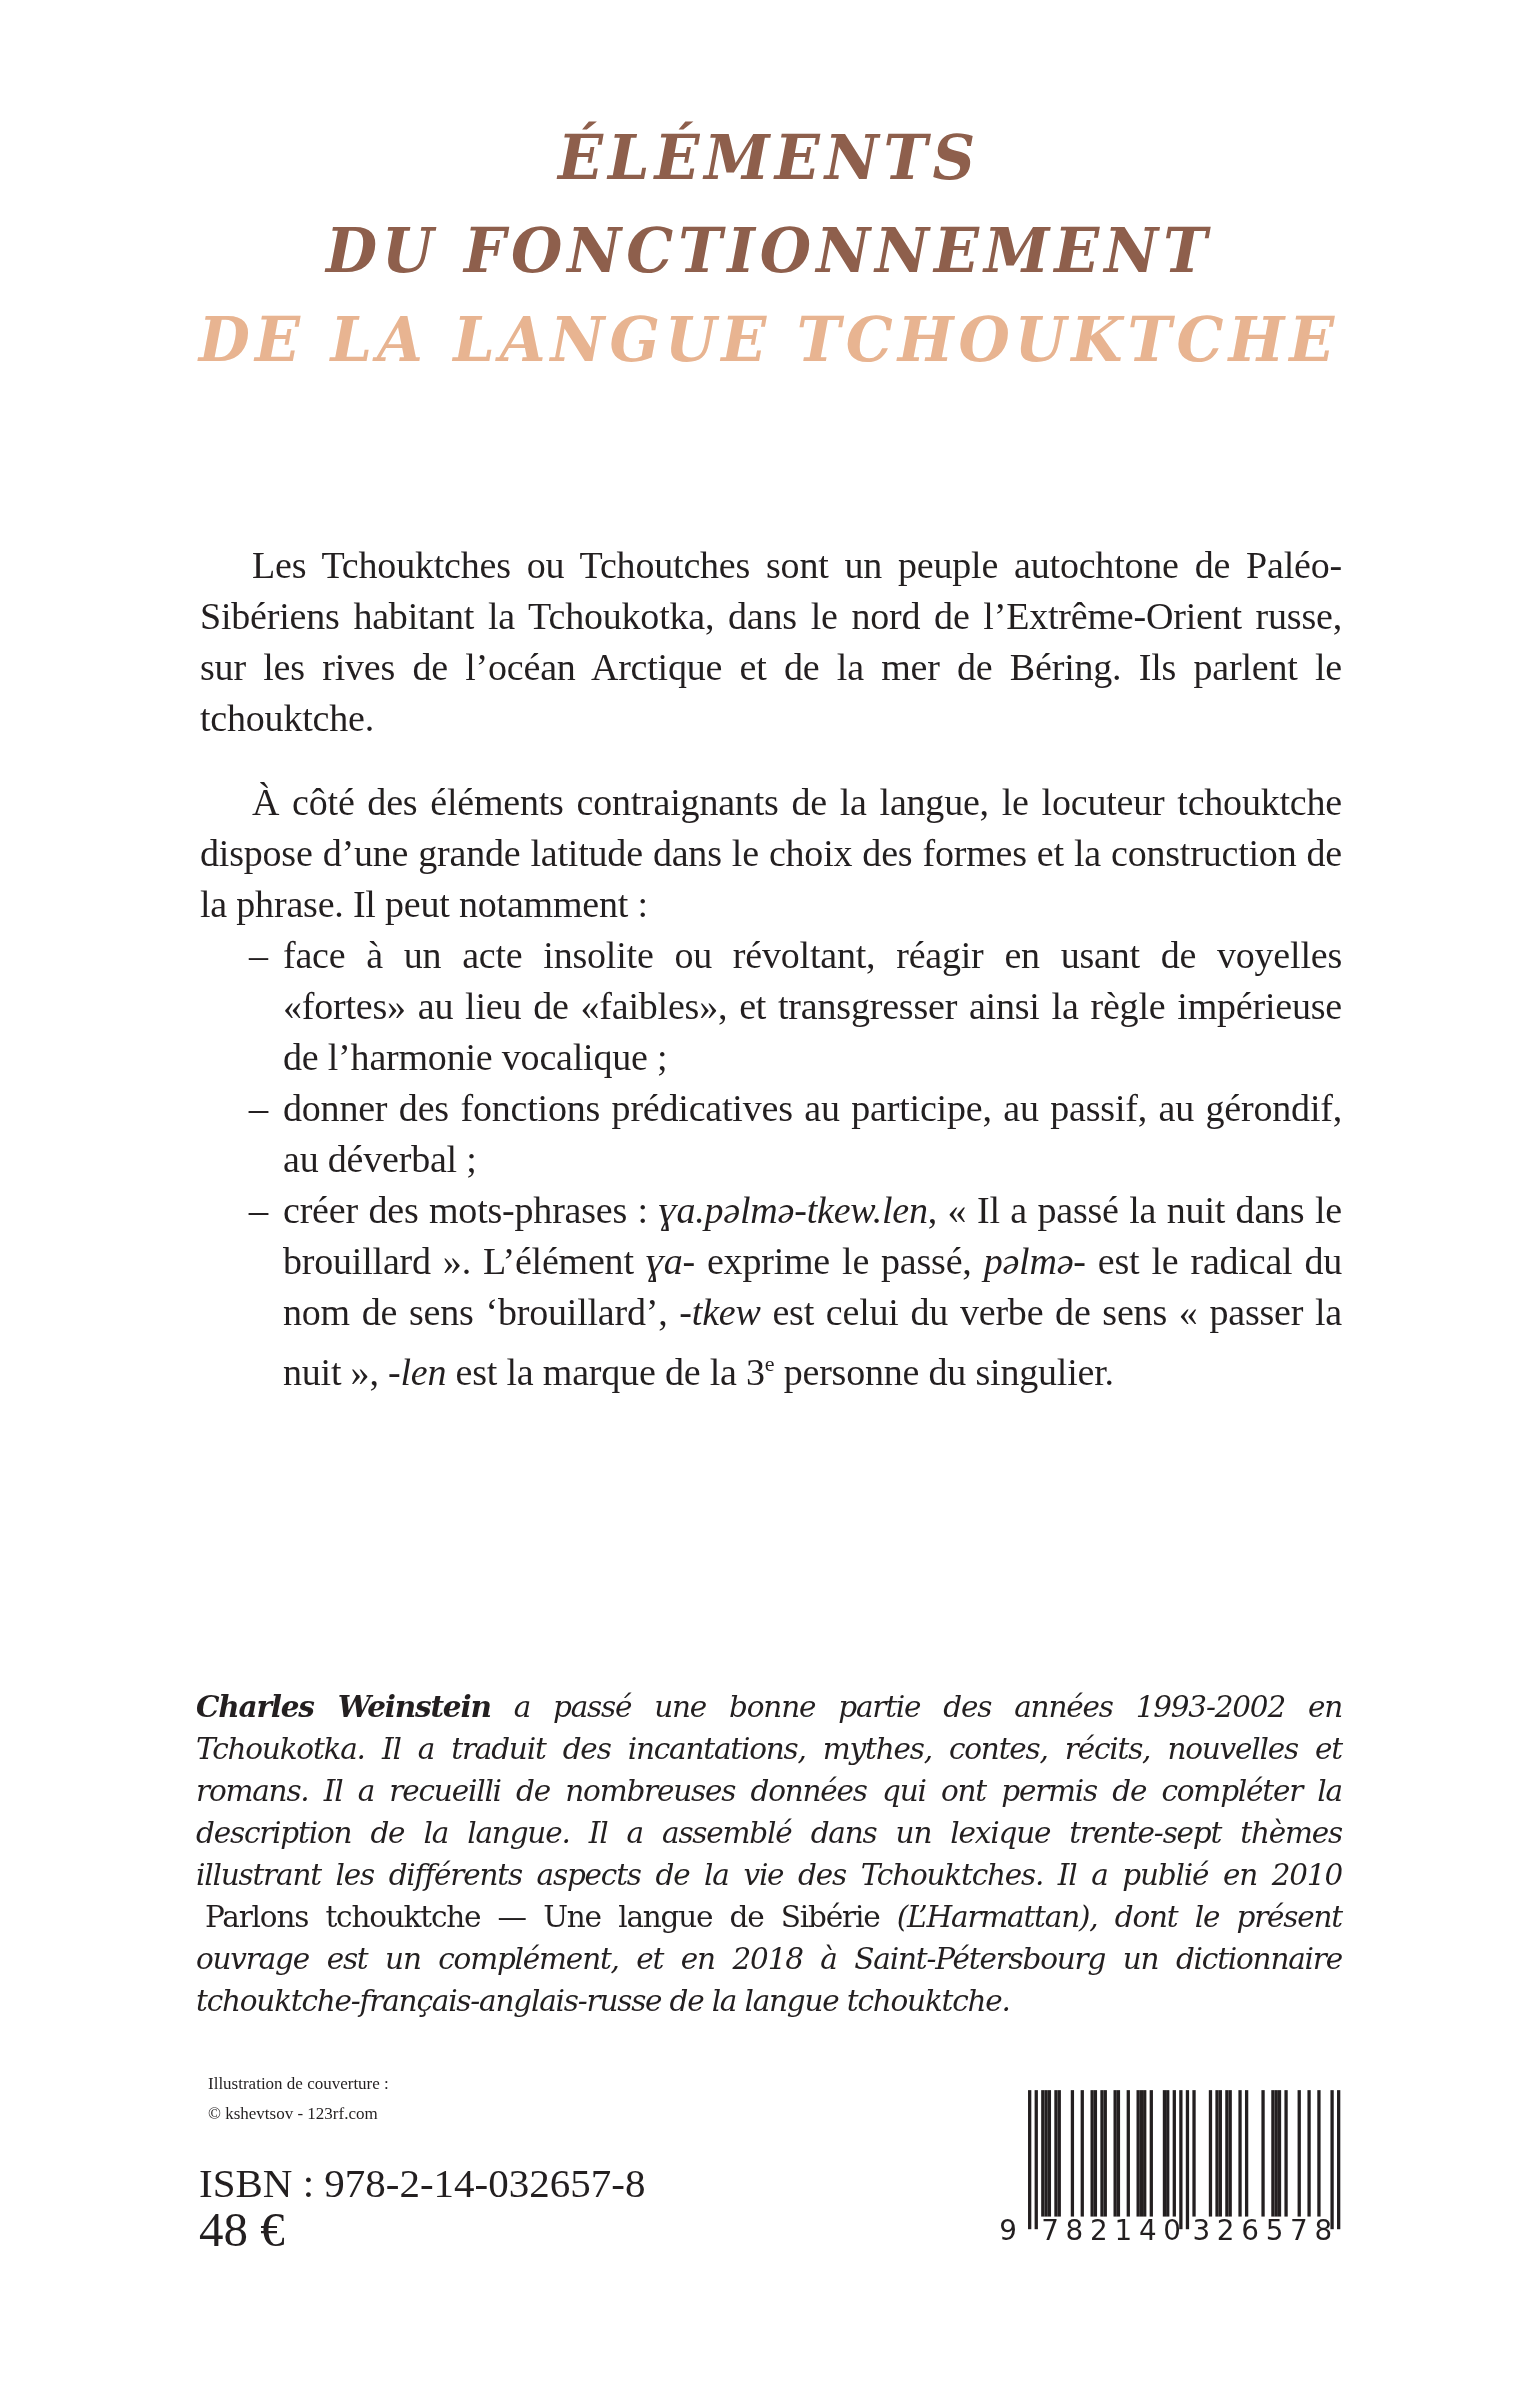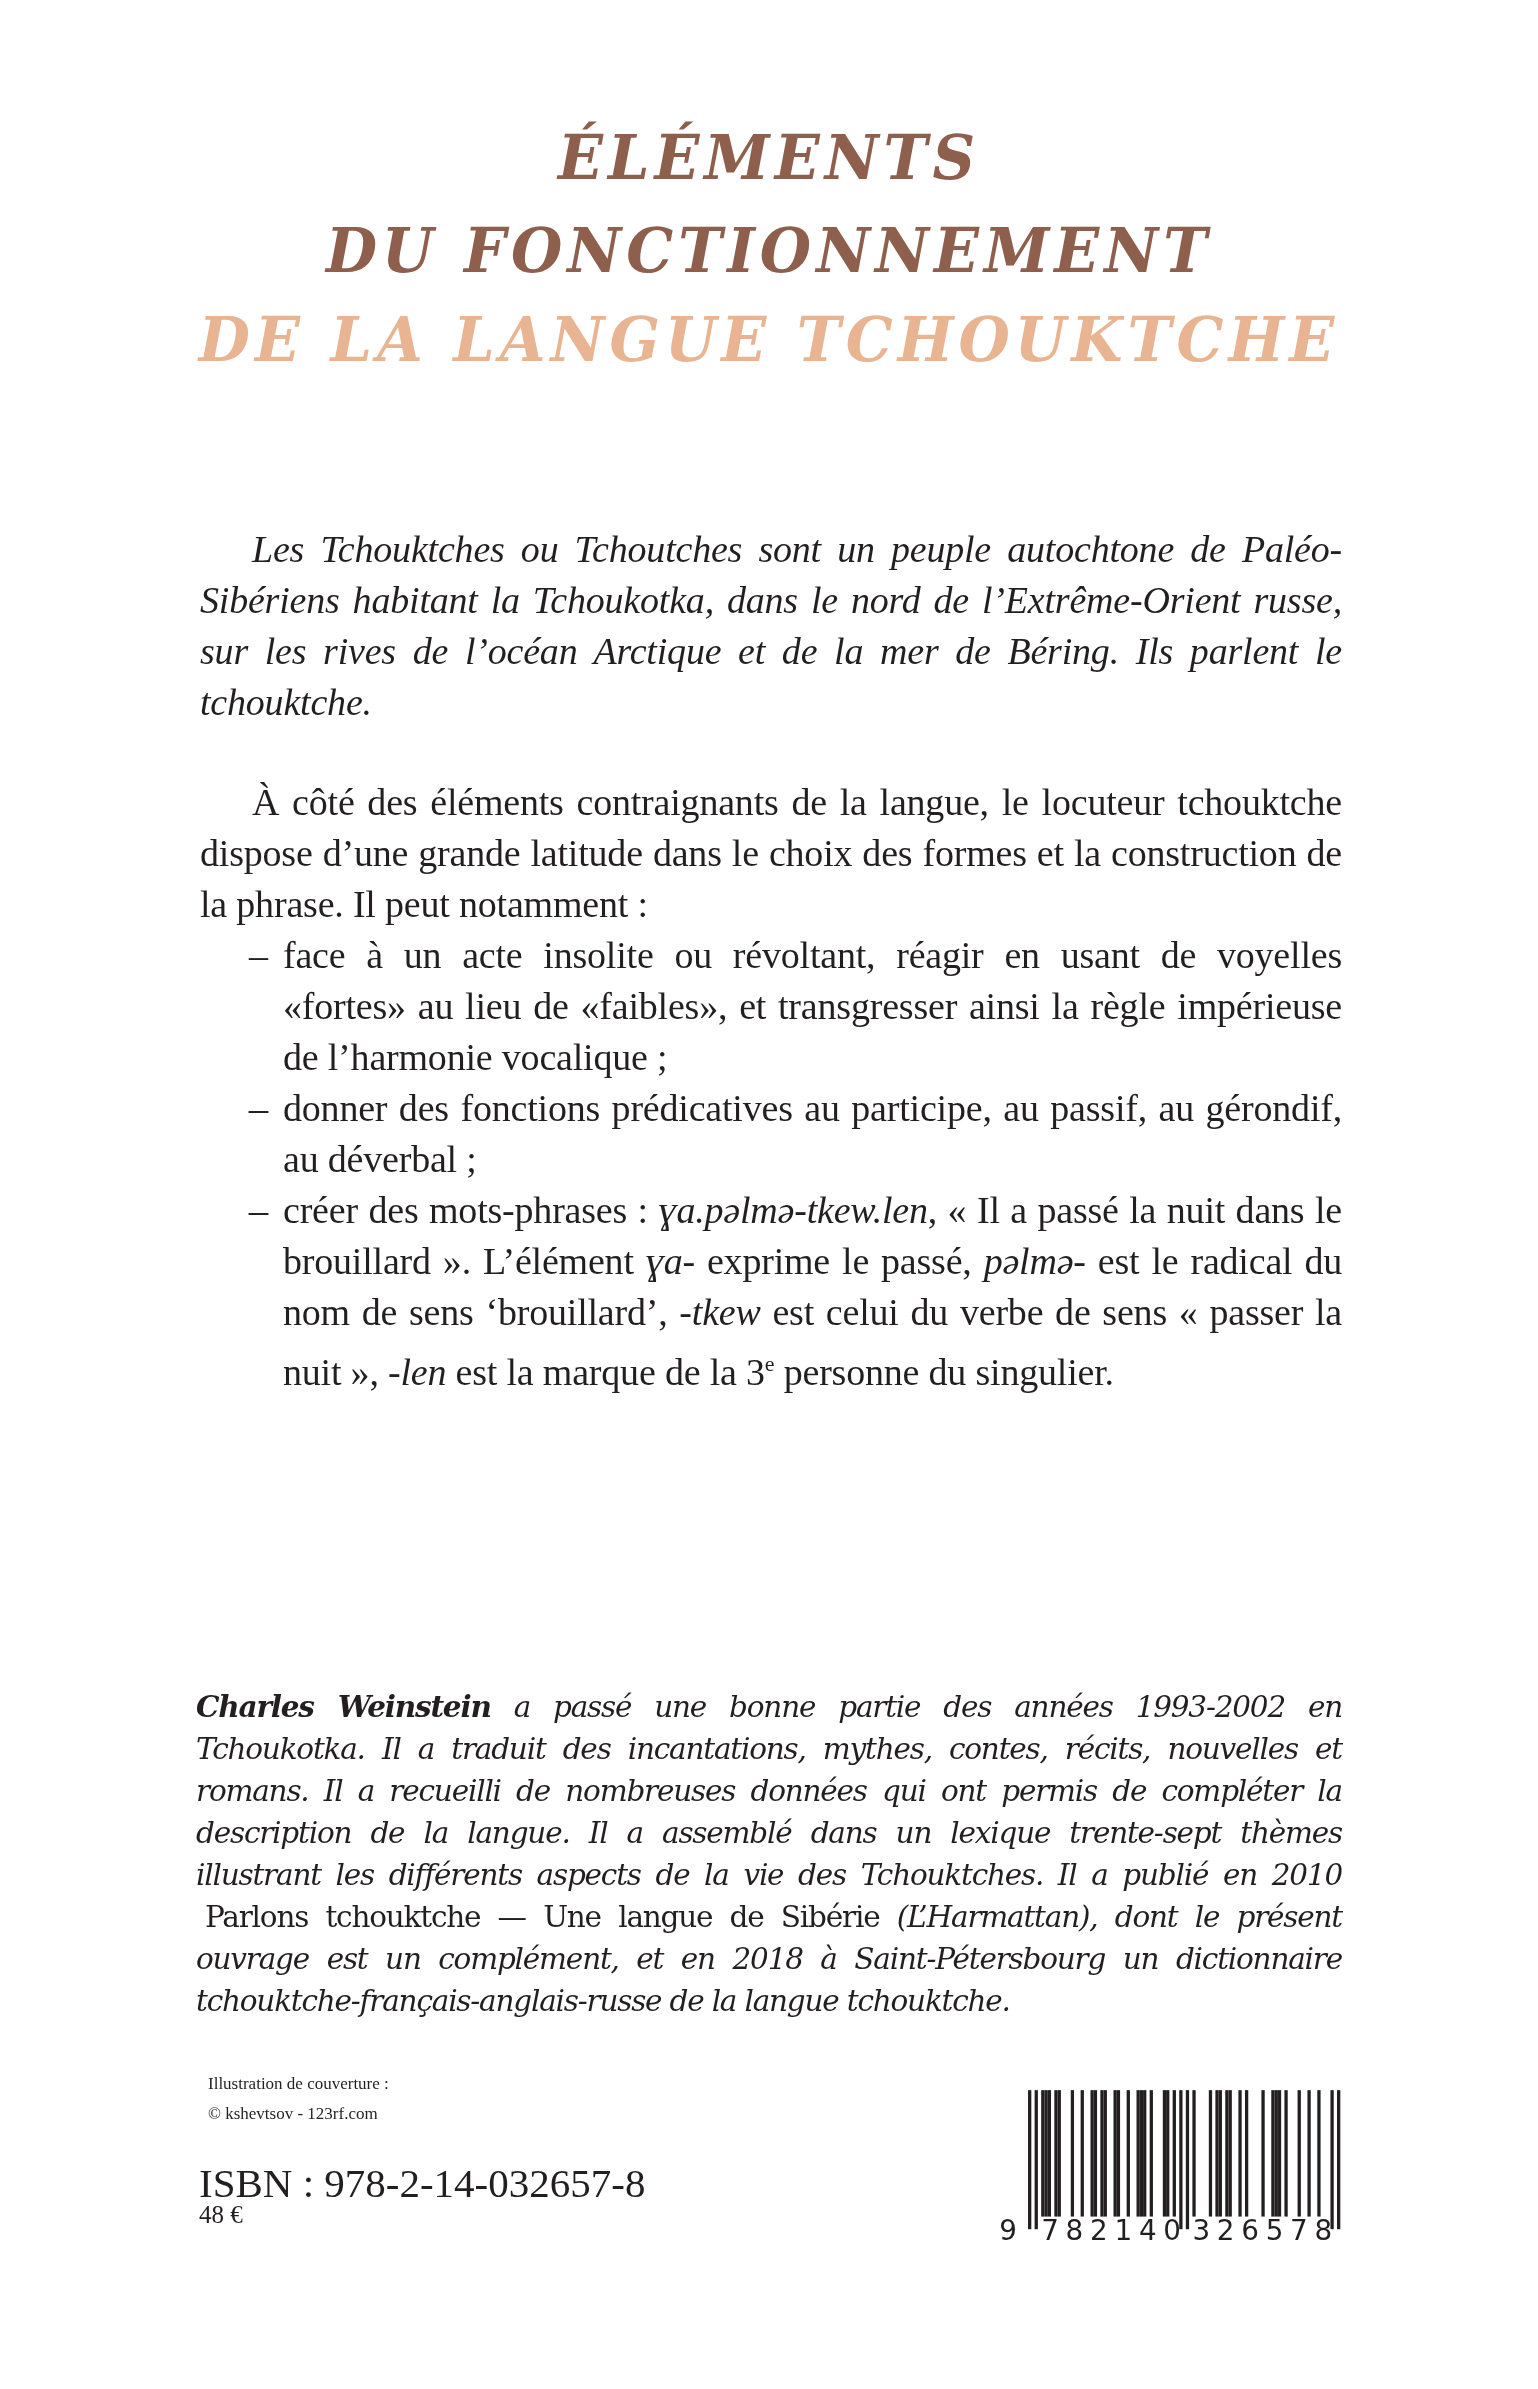--- a/index.html
+++ b/index.html
@@ -6,34 +6,34 @@
   body { width:1538px; height:2389px; position:relative; overflow:hidden;
          font-family:"Liberation Serif", "DejaVu Serif", serif; color:#231f20; }
   .title { position:absolute; left:0; width:1538px; text-align:center;
            font-family:"DejaVu Serif", serif; font-weight:bold; font-style:italic;
            font-size:59px; letter-spacing:5px; line-height:1; transform:scaleY(1.05); }
   .t1 { top:128px; color:#8e5f4c; }
   .t2 { top:221px; color:#8e5f4c; }
   .t3 { top:310px; color:#e8b491; }
   .body { position:absolute; left:200px; width:1142px; font-size:38px; line-height:51px;
           text-align:justify; letter-spacing:-0.2px; }
-  .p1 { top:524px;font-style:italic; }
+  .p1 { top:540px; }
   .p2 { top:777px; }
   .body p { margin:0; text-indent:52px; }
   ul.items { list-style:none; margin:0; padding:0; }
   ul.items li { position:relative; padding-left:83px; text-align:justify; }
   ul.items li .dash { position:absolute; left:49px; top:0; }
   .it { font-style:italic; }
   .bio { position:absolute; left:196px; top:1686px; width:1146px; font-size:29.5px; line-height:42px;
          font-style:italic; text-align:justify; font-family:"DejaVu Serif", serif; letter-spacing:-1.2px; }
   .bio b { font-weight:bold; }
   .bio .roman { font-style:normal;margin-left:9px; }
   .credits { position:absolute; left:208px; top:2069px; font-size:17px; line-height:30px; }
   .isbn { position:absolute; left:199px; top:2159px; font-size:41px; }
-  .price { position:absolute; left:199px; top:2201px; font-size:25px; }
+  .price { position:absolute; left:199px; top:2201px; font-size:49px; }
   .barcode { position:absolute; left:996px; top:2090px; width:354px; height:152px; }
   .barcode svg { display:block; }
 </style>
 </head>
 <body>
 
 <div>
 
   <div class="title t1">ÉLÉMENTS</div>
   <div class="title t2">DU FONCTIONNEMENT</div>

